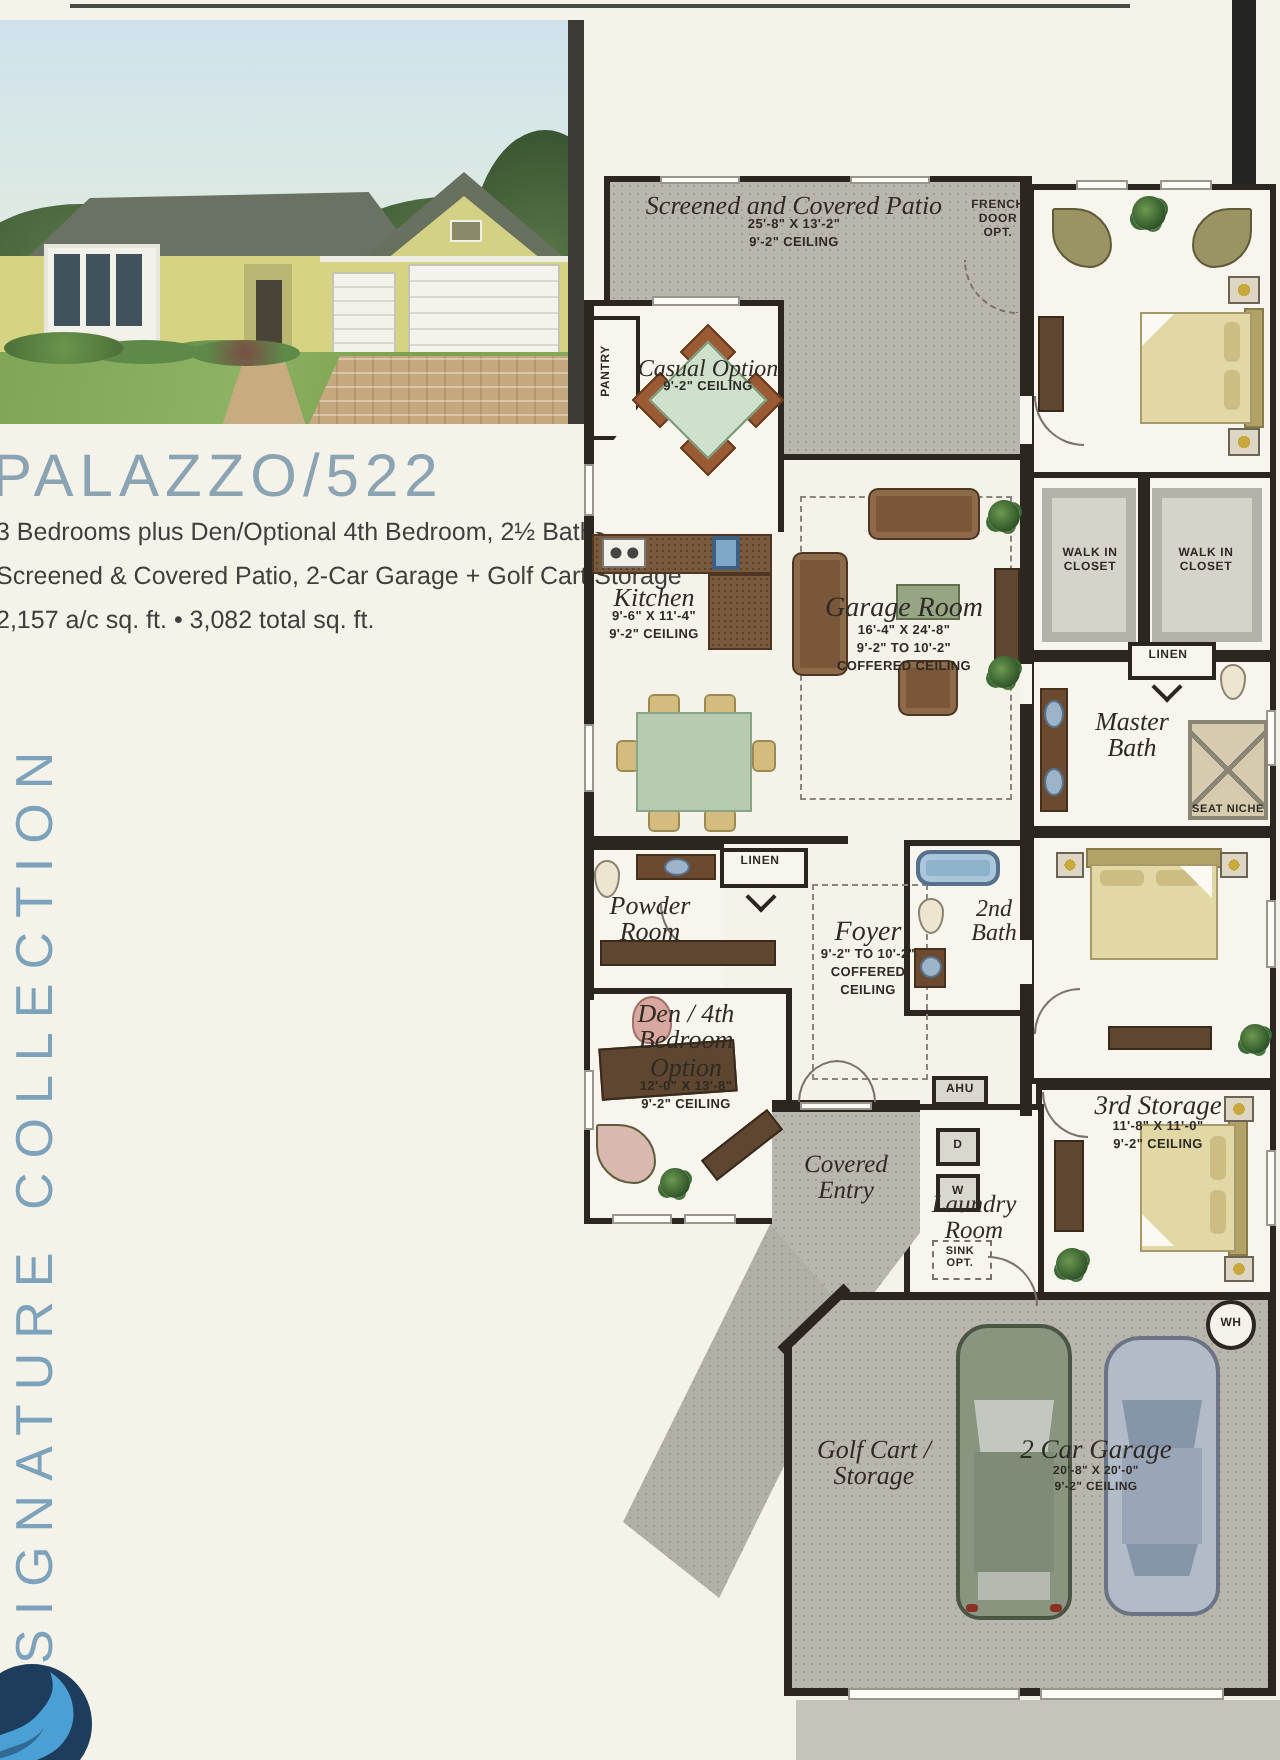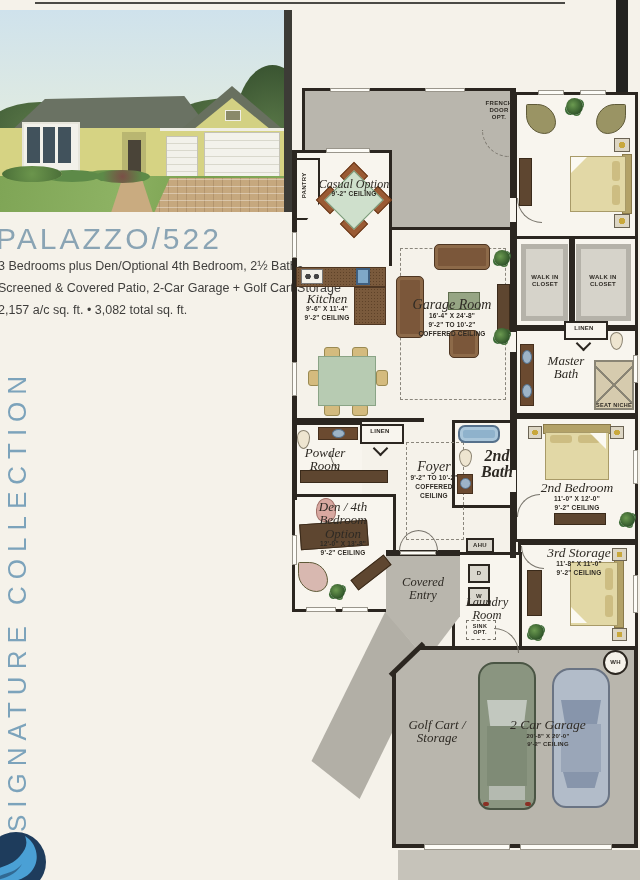--- a/index.html
+++ b/index.html
@@ -79,20 +79,25 @@
     <circle cx="32" cy="32" r="30" fill="#1e3c5c"></circle>
     <path d="M2,46 C16,34 26,38 36,26 C42,19 44,14 41,6 C54,14 57,32 46,43 C36,53 14,56 2,46 Z" fill="#4aa0d5"></path>
     <path d="M8,50 C20,42 30,44 38,34 C33,44 20,50 8,50 Z" fill="#1e3c5c" opacity="0.55"></path>
   </svg>
 
   <div class="abs" style="left:0;top:0;width:640px;height:880px;">
 
     <div class="room gray" style="left:302px;top:88px;width:212px;height:142px;"></div>
     <div class="win" style="left:330px;top:88px;width:40px;height:4px;"></div>
     <div class="win" style="left:425px;top:88px;width:40px;height:4px;"></div>
+    <div class="lbl" style="left:322px;top:96px;width:150px;">
+      <div class="rname" style="font-size:13px;">Screened and Covered Patio</div>
+      <div class="dims">25'-8" X 13'-2"</div>
+      <div class="dims">9'-2" CEILING</div>
+    </div>
     <div class="lbl tiny" style="left:484px;top:100px;width:30px;">FRENCH DOOR OPT.</div>
     <div class="arc" style="left:482px;top:130px;width:26px;height:26px;border-left:1px dashed #77736a;border-bottom:1px dashed #77736a;border-radius:0 0 0 100%;"></div>
 
     <div class="room" style="left:514px;top:92px;width:124px;height:148px;"></div>
     <div class="win" style="left:538px;top:90px;width:26px;height:5px;"></div>
     <div class="win" style="left:580px;top:90px;width:26px;height:5px;"></div>
     <div class="fanchair" style="left:526px;top:104px;width:30px;height:30px;border-radius:8% 100% 60% 100%;"></div>
     <div class="fanchair" style="left:596px;top:104px;width:30px;height:30px;border-radius:100% 8% 100% 60%;"></div>
     <div class="plant" style="left:566px;top:98px;width:17px;height:17px;"></div>
     <div class="furn" style="left:519px;top:158px;width:13px;height:48px;background:#5e4630;border:1px solid #3a2a1a;"></div>
@@ -215,41 +220,36 @@
       <div class="dims">9'-2" TO 10'-2"</div>
       <div class="dims" style="width:40px;margin:0 auto;">COFFERED CEILING</div>
     </div>
 
     <div class="room" style="left:452px;top:420px;width:66px;height:88px;"></div>
     <div class="furn" style="left:458px;top:425px;width:42px;height:18px;background:#8fb2cc;border:2px solid #56718c;border-radius:7px;box-shadow:inset 0 0 0 3px #aac6da;"></div>
     <div class="furn" style="left:459px;top:449px;width:13px;height:18px;background:#eee5d0;border:1px solid #8a8270;border-radius:50% 50% 50% 50%/38% 38% 62% 62%;"></div>
     <div class="furn" style="left:457px;top:474px;width:16px;height:20px;background:#6b4a30;border:1px solid #46301e;"></div>
     <div class="furn" style="left:460px;top:478px;width:11px;height:11px;background:#9db4c8;border:1px solid #56718c;border-radius:50%;"></div>
     <div class="lbl" style="left:478px;top:448px;width:38px;">
-      <div class="rname" style="font-size:16px;font-weight:bold;">2nd Bath</div>
+      <div class="rname" style="font-size:12px;">2nd Bath</div>
     </div>
 
     <div class="room" style="left:514px;top:416px;width:124px;height:126px;"></div>
     <div class="win" style="left:633px;top:450px;width:5px;height:34px;"></div>
     <div class="furn" style="left:545px;top:424px;width:62px;height:54px;">
       <div class="abs" style="left:-2px;top:0;width:66px;height:8px;background:#b3a268;border:1px solid #8a7a4a;"></div>
       <div class="abs" style="left:0;top:8px;width:62px;height:46px;background:#e2d8a6;border:1px solid #a89a68;"></div>
       <div class="abs" style="left:5px;top:11px;width:22px;height:8px;background:#cdbd82;border-radius:3px;"></div>
       <div class="abs" style="left:33px;top:11px;width:22px;height:8px;background:#cdbd82;border-radius:3px;"></div>
       <div class="abs" style="right:1px;top:9px;width:16px;height:16px;background:#fbf9f2;clip-path:polygon(100% 0,100% 100%,0 0);"></div>
     </div>
     <div class="nstand" style="left:528px;top:426px;width:14px;height:13px;"></div>
     <div class="nstand" style="left:610px;top:426px;width:14px;height:13px;"></div>
     <div class="furn" style="left:554px;top:513px;width:52px;height:12px;background:#5e4630;border:1px solid #3a2a1a;"></div>
     <div class="plant" style="left:620px;top:512px;width:15px;height:15px;"></div>
-    <div class="lbl" style="left:530px;top:481px;width:94px;">
-      <div class="rname" style="font-size:13.5px;">2nd Bedroom</div>
-      <div class="dims">11'-0" X 12'-0"</div>
-      <div class="dims">9'-2" CEILING</div>
-    </div>
 
     <div class="room" style="left:518px;top:542px;width:120px;height:116px;"></div>
     <div class="win" style="left:633px;top:575px;width:5px;height:38px;"></div>
     <div class="furn" style="left:570px;top:562px;width:54px;height:62px;">
       <div class="abs" style="right:0;top:-2px;width:8px;height:66px;background:#b3a268;border:1px solid #8a7a4a;"></div>
       <div class="abs" style="left:0;top:0;width:46px;height:62px;background:#e2d8a6;border:1px solid #a89a68;"></div>
       <div class="abs" style="left:35px;top:6px;width:8px;height:22px;background:#cdbd82;border-radius:3px;"></div>
       <div class="abs" style="left:35px;top:33px;width:8px;height:22px;background:#cdbd82;border-radius:3px;"></div>
       <div class="abs" style="left:1px;bottom:1px;width:16px;height:16px;background:#fbf9f2;clip-path:polygon(0 0,100% 100%,0 100%);"></div>
     </div>

